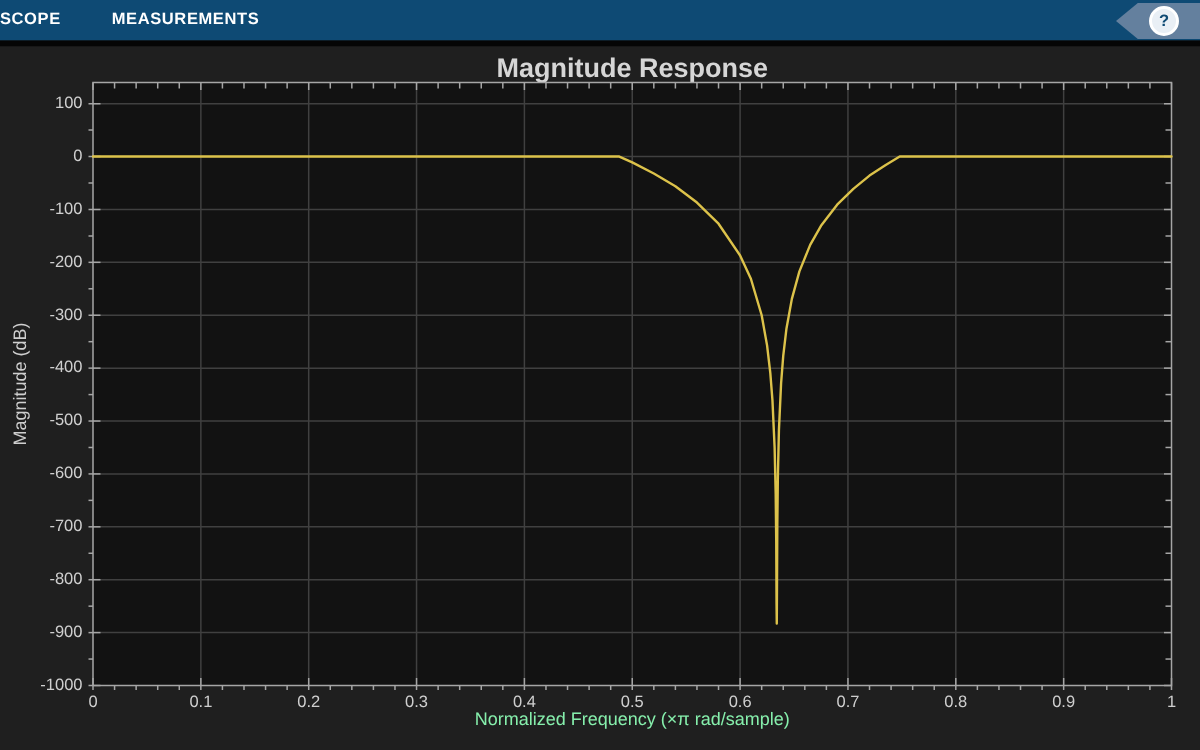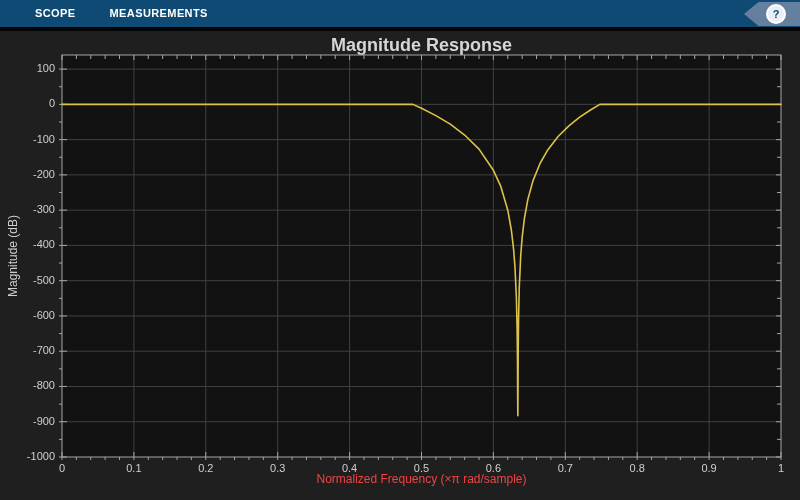--- a/index.html
+++ b/index.html
@@ -5,21 +5,21 @@
   html,body{margin:0;padding:0;background:#000;}
   .app{
     position:relative;width:800px;height:500px;overflow:hidden;
     background:#1f1f1f;
     font-family:"Liberation Sans", sans-serif;
     -webkit-font-smoothing:antialiased;
   }
   .toolbar{
     position:absolute;top:0;left:0;width:800px;height:27px;
     background:#0e4a74;display:flex;align-items:center;
-    padding-left:35px;box-sizing:border-box;gap:34px;
+    box-sizing:border-box;gap:34px;
   }
   .tab{
     color:#ffffff;font-size:11px;font-weight:700;letter-spacing:.4px;
     cursor:pointer;line-height:27px;white-space:nowrap;
   }
   .help-flag{
     position:absolute;right:0;top:2px;width:56px;height:24px;
     background:#64809e;
     clip-path:polygon(0 50%, 26% 0, 100% 0, 100% 100%, 26% 100%);
     display:flex;align-items:center;justify-content:center;
@@ -36,21 +36,21 @@
   }
   .figure{
     position:absolute;top:31px;left:0;width:800px;height:469px;background:#1f1f1f;
   }
   .plot-title{
     position:absolute;top:4px;left:62px;width:719px;text-align:center;
     color:#d6d6d6;font-size:18px;font-weight:700;
   }
   .x-label{
     position:absolute;top:441px;left:62px;width:719px;text-align:center;
-    color:#ef4444;font-size:12px;
+    color:#86efac;font-size:12px;
   }
   .y-label-wrap{
     position:absolute;left:0;top:24px;height:402px;width:26px;
     display:flex;align-items:center;justify-content:center;
   }
   .y-label-wrap span{
     transform:rotate(-90deg);white-space:nowrap;
     color:#cfcfcf;font-size:12px;
   }
   svg{position:absolute;top:0;left:0;}

